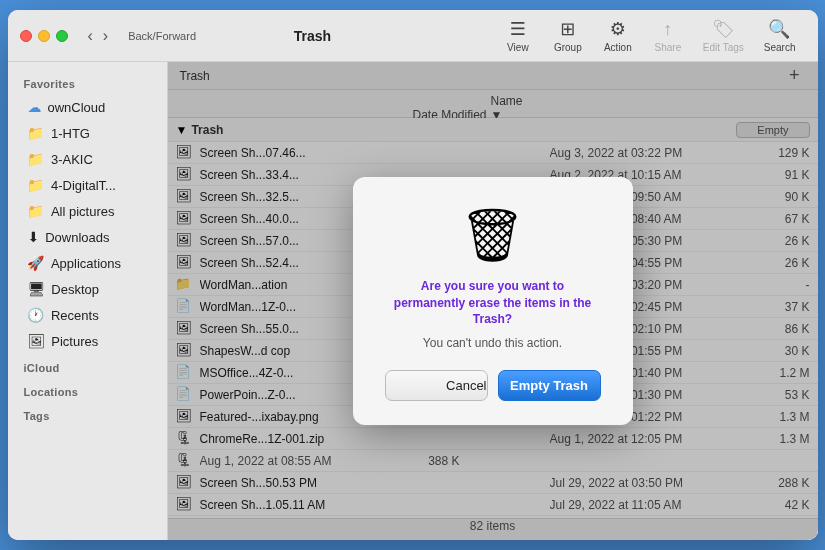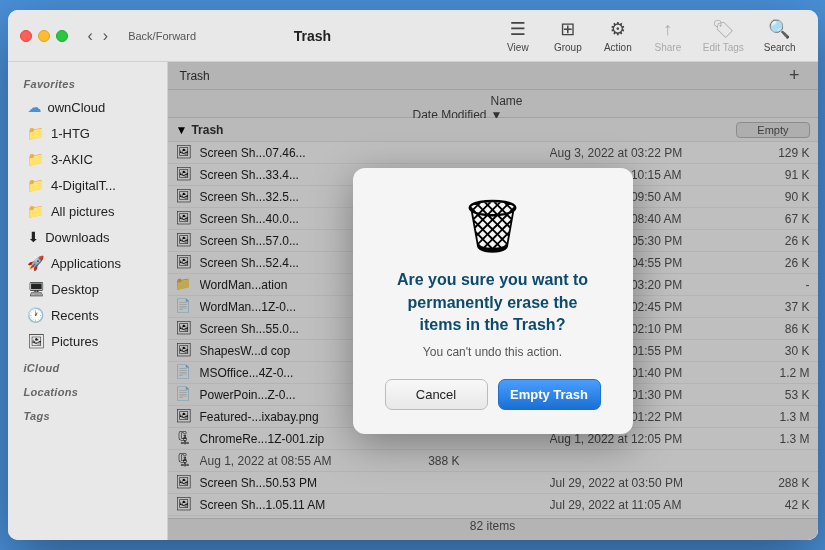--- a/index.html
+++ b/index.html
@@ -105,21 +105,20 @@
       flex-direction: column;
       padding: 8px 0;
       flex-shrink: 0;
     }
     .sidebar-section-label {
       font-size: 11px;
       font-weight: 700;
       color: #666;
       padding: 8px 16px 4px 16px;
       letter-spacing: 0.3px;
-      font-style: italic;
     }
     .sidebar-item {
       display: flex;
       align-items: center;
       gap: 6px;
       padding: 4px 16px;
       font-size: 13px;
       color: #222;
       cursor: pointer;
       border-radius: 6px;
@@ -237,23 +236,23 @@
       padding: 28px 32px 24px 32px;
       width: 280px;
       box-shadow: 0 10px 40px rgba(0,0,0,0.35);
       text-align: center;
     }
     .dialog-icon {
       font-size: 52px;
       margin-bottom: 12px;
     }
     .dialog-title {
-      font-size: 16px;
+      font-size: 12px;
       font-weight: 700;
-      color: #0c4a6e;
+      color: #6d28d9;
       margin-bottom: 8px;
       line-height: 1.4;
     }
     .dialog-subtitle {
       font-size: 12px;
       color: #555;
       margin-bottom: 20px;
     }
     .dialog-buttons {
       display: flex;
@@ -263,20 +262,21 @@
     .btn-cancel {
       flex: 1;
       padding: 7px 0;
       border-radius: 7px;
       border: 1px solid #bbb;
       background: linear-gradient(to bottom, #f8f8f8, #e8e8e8);
       font-size: 13px;
       font-weight: 500;
       color: #222;
       cursor: pointer;
+      text-align: right;
     }
     .btn-empty {
       flex: 1;
       padding: 7px 0;
       border-radius: 7px;
       border: 1px solid #1a6fd4;
       background: linear-gradient(to bottom, #4a9eff, #1a6fd4);
       font-size: 13px;
       font-weight: 600;
       color: #fff;

